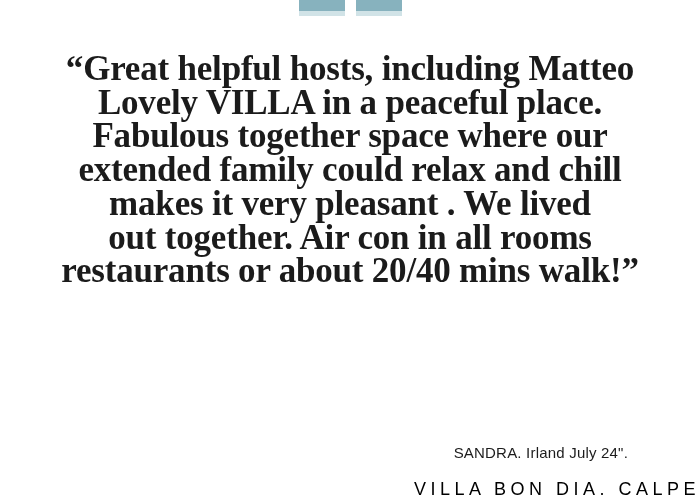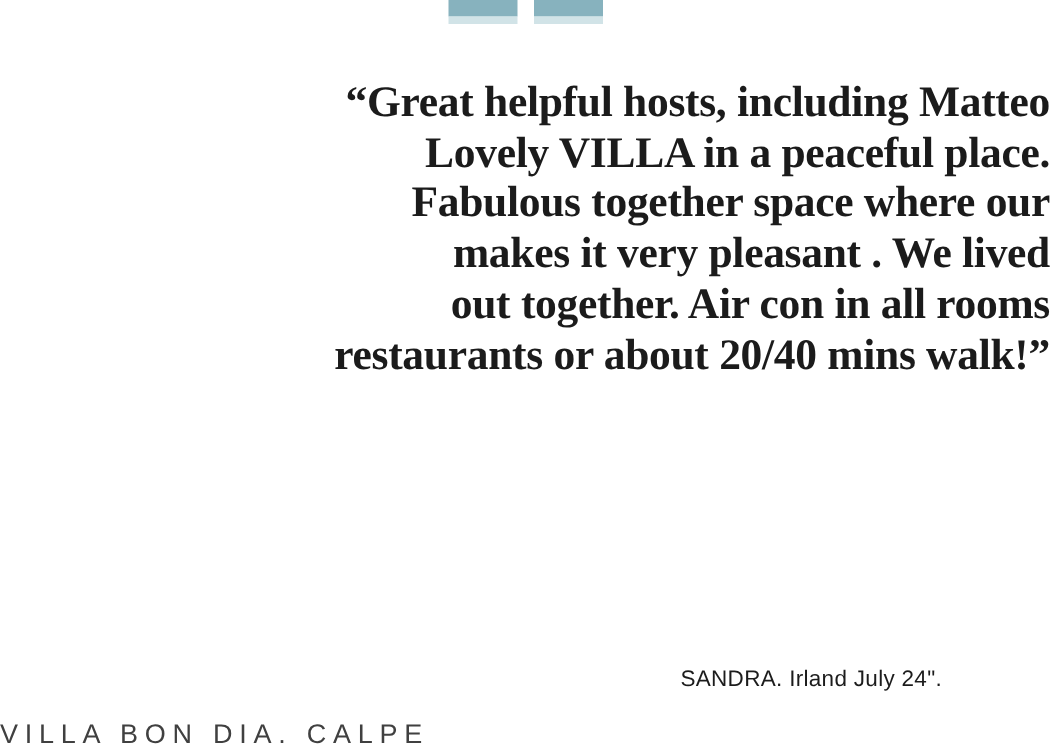--- a/index.html
+++ b/index.html
@@ -40,24 +40,24 @@
     height: 5px;
     background: #c9dee3;
     opacity: 0.85;
   }
   
   .quote {
     position: absolute;
     top: 52px;
     left: 0;
     right: 0;
-    text-align: right;
+    text-align: center;
     font-family: "Liberation Serif", "DejaVu Serif", serif;
     font-weight: 700;
-    font-size: 29px;
+    font-size: 35px;
     line-height: 33.7px;
     color: #1b1b1b;
     letter-spacing: -0.2px;
   }
   .quote-line {
     white-space: nowrap;
   }
   
   .attribution {
     position: absolute;
@@ -66,25 +66,25 @@
     font-size: 15px;
     color: #1c1c1c;
     letter-spacing: 0.2px;
   }
   
   .footer {
     position: absolute;
     top: 479px;
     left: 0;
     right: 0;
-    text-align: left;
+    text-align: right;
     font-size: 18px;
     font-weight: 400;
     letter-spacing: 4.5px;
-    color: #404040;
+    color: #000000;
   }
 </style>
 </head>
 <body>
 
 <div class="card">
 
   <div class="quote-marks">
     <div class="qm">
       <div class="qm-top"></div>
@@ -93,20 +93,21 @@
     <div class="qm">
       <div class="qm-top"></div>
       <div class="qm-bottom"></div>
     </div>
   </div>
 
   <div class="quote">
     <div class="quote-line">“Great helpful hosts, including Matteo</div>
     <div class="quote-line">Lovely VILLA in a peaceful place.</div>
     <div class="quote-line">Fabulous together space where our</div>
+    <div class="quote-line">extended family could relax and chill</div>
     <div class="quote-line">makes it very pleasant . We lived</div>
     <div class="quote-line">out together. Air con in all rooms</div>
     <div class="quote-line">restaurants or about 20/40 mins walk!”</div>
   </div>
 
   <div class="attribution">SANDRA. Irland July 24".</div>
 
   <div class="footer">VILLA BON DIA. CALPE</div>
 
 </div>

